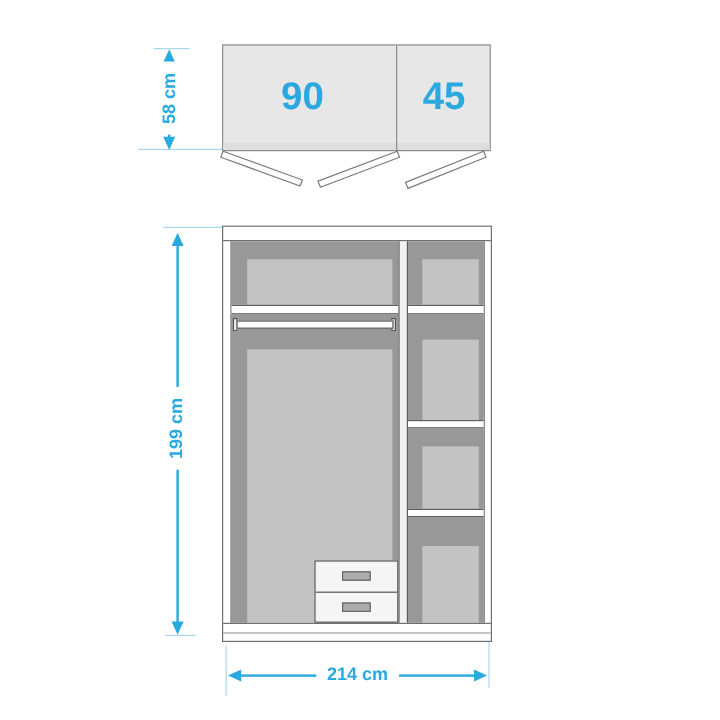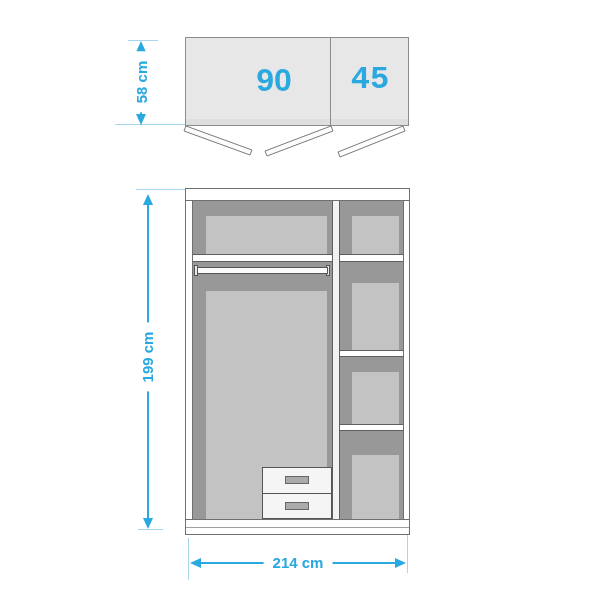--- a/index.html
+++ b/index.html
@@ -52,22 +52,22 @@
     <div class="abs ext-line-h" style="left:115px;top:124px;width:93px;"></div>
     <div class="abs dim-line-v" style="left:140px;top:44px;height:78px;"></div>
     <div class="abs arr arr-up" style="left:136px;top:41px;"></div>
     <div class="abs arr arr-down" style="left:136px;top:114px;"></div>
     <div class="abs dim-label rot" style="left:142px;top:82px;">58 cm</div>
 
     <div class="abs" style="left:185px;top:37px;width:224px;height:89px;background:var(--plan-fill);border:1px solid var(--line-soft);"></div>
     <div class="abs" style="left:186px;top:119px;width:222px;height:6px;background:#DEDEDE;"></div>
     <div class="abs" style="left:330px;top:38px;width:1px;height:87px;background:var(--line-soft);"></div>
 
-    <div class="abs big-label" style="left:201px;top:63px;width:146px;text-align:center;">90</div>
-    <div class="abs big-label" style="left:331px;top:63px;width:78px;font-family:Liberation Mono, monospace;">45</div>
+    <div class="abs big-label" style="left:179px;top:63px;width:146px;text-align:center;">90</div>
+    <div class="abs big-label" style="left:331px;top:63px;width:78px;">45</div>
 
     <svg class="abs" style="left:0;top:0;width:600px;height:170px;" viewBox="0 0 600 170" xmlns="http://www.w3.org/2000/svg">
       <polygon points="186,126 252,150 250,155 184,131" fill="#FDFDFD" stroke="#7A7A7A" stroke-width="1"></polygon>
       <polygon points="331,126 265,151 267,156 333,131" fill="#FDFDFD" stroke="#7A7A7A" stroke-width="1"></polygon>
       <polygon points="403,126 338,152 340,157 405,131" fill="#FDFDFD" stroke="#7A7A7A" stroke-width="1"></polygon>
     </svg>
   </div>
 
   <div class="abs" style="left:0;top:170px;width:600px;height:430px;">
 

